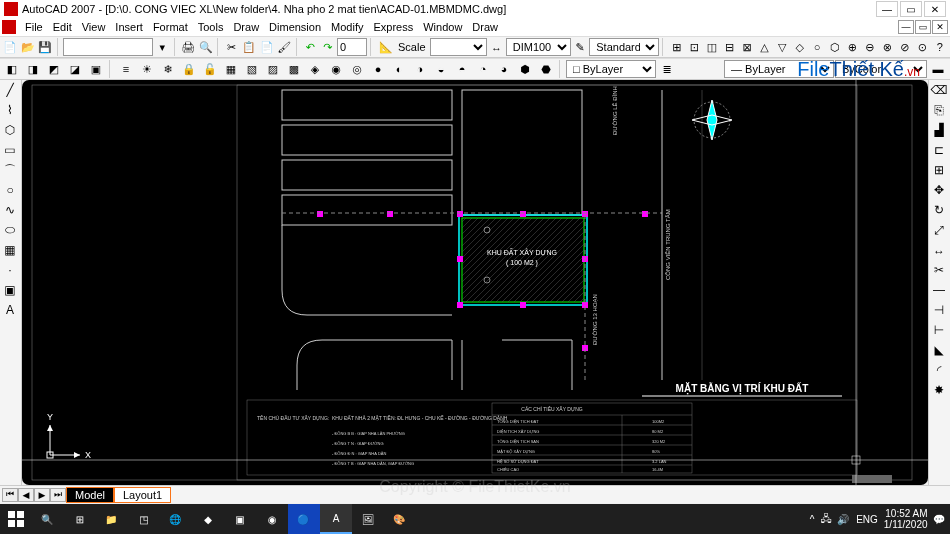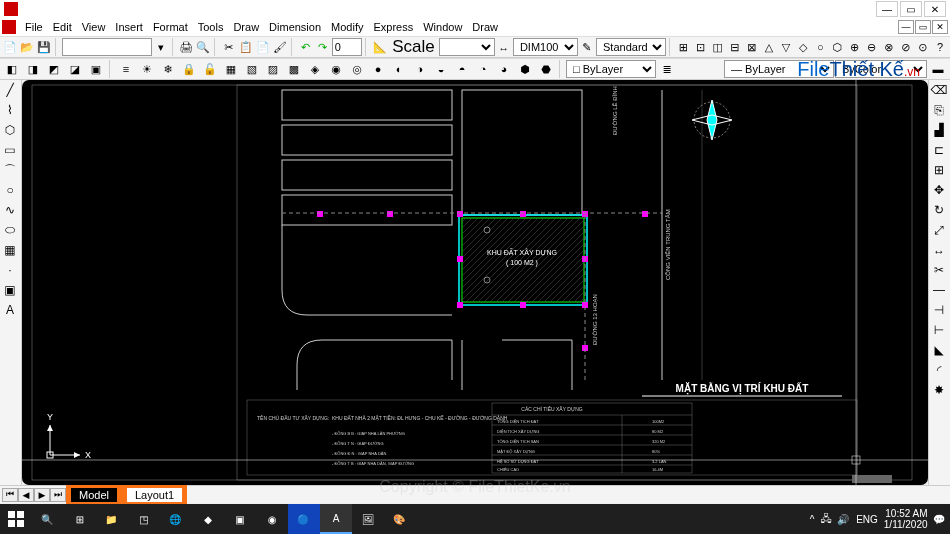--- a/index.html
+++ b/index.html
@@ -19,39 +19,40 @@
 .tinput { height:18px; border:1px solid #999; background:#fff; padding:0 2px; font-size:11px; }
 .tselect { height:18px; border:1px solid #999; background:#fff; padding:0 2px; font-size:11px; }
 .midrow { display:flex; height:405px; }
 .lefttools { width:22px; background:#f4f4f4; border-right:1px solid #ccc; display:flex; flex-direction:column; }
 .righttools { width:22px; background:#f4f4f4; border-left:1px solid #ccc; display:flex; flex-direction:column; }
 .vbtn { width:20px; height:20px; display:flex; align-items:center; justify-content:center; cursor:pointer; font-size:12px; }
 .canvas { flex:1; background:#000; position:relative; overflow:hidden;border-radius:7px; }
 .canvas svg { position:absolute; top:0; left:0; }
 .viewtabs { height:18px; background:#f4f4f4; border-top:1px solid #ccc; display:flex; align-items:center; font-size:11px; padding-left:2px; }
 .viewtabs .navbtn { width:16px; height:14px; display:flex; align-items:center; justify-content:center; border:1px solid #aaa; background:#eee; cursor:pointer; font-size:9px; }
-.viewtabs .tab { padding:1px 8px; border:5px solid #f97316; background:#fff; cursor:pointer; }
+.viewtabs .tab { padding:1px 8px; border:1px solid #f97316; background:#fff; cursor:pointer; }
 .viewtabs .tab.active { background:#000; color:#fff; }
 .cmdarea { height:30px; background:#fff; border:1px solid #999; margin:1px 2px 0 2px; font-family:'Courier New',monospace; font-size:11px; padding:1px 4px; overflow:hidden; }
 .taskbar { position:absolute; bottom:0; left:0; right:0; height:30px; background:#1f1f1f; display:flex; align-items:center; color:#fff; font-size:10px; }
 .taskbar .start { width:32px; height:30px; display:flex; align-items:center; justify-content:center; cursor:pointer; }
 .taskbar .tbicon { width:32px; height:30px; display:flex; align-items:center; justify-content:center; cursor:pointer; }
 .taskbar .tray { margin-left:auto; display:flex; align-items:center; gap:6px; padding-right:4px; }
 .taskbar .clock { text-align:right; line-height:1.1; }
 .watermark { position:absolute; top:58px; right:30px; font-size:20px; font-weight:normal; color:#0066cc; z-index:10; pointer-events:none;margin-left:7px; }
 .watermark .file { color:#0066cc; }
 .watermark .tk { color:#004499; }
 .watermark .vn { color:#cc0000; font-size:12px; }
 .copyright { position:absolute; bottom:38px; left:50%; transform:translateX(-50%); color:rgba(200,200,200,0.3); font-size:16px; z-index:5; pointer-events:none; }
 </style>
 </head>
 <body>
 
 <div class="titlebar">
   <span class="icon"></span>
+  <span>AutoCAD 2007 - [D:\0. CONG VIEC XL\New folder\4. Nha pho 2 mat tien\ACAD-01.MBMDMC.dwg]</span>
   <div class="wincontrols">
     <span>—</span>
     <span>▭</span>
     <span class="close">✕</span>
   </div>
 </div>
 
 <div class="menubar">
   <span class="icon" style="width:14px;height:14px;background:#c00;margin-right:4px;"></span>
   <span>File</span>
@@ -88,21 +89,21 @@
   <span class="tbtn">📋</span>
   <span class="tbtn">📄</span>
   <span class="tbtn">🖌</span>
   <span class="tsep"></span>
   <span class="tbtn" style="color:#0a0">↶</span>
   <span class="tbtn" style="color:#0a0">↷</span>
   <input class="tinput" style="width: 30px;" value="0">
   <span class="tsep"></span>
   <span style="flex:1"></span>
   <span class="tbtn">📐</span>
-  <span style="font-size:17px;padding:0 3px">Scale</span>
+  <span style="font-size:11px;padding:0 3px">Scale</span>
   <select class="tselect" style="width:70px"><option></option></select>
   <span class="tbtn">↔</span>
   <select class="tselect" style="width:70px"><option>DIM100</option></select>
   <span class="tbtn">✎</span>
   <select class="tselect" style="width:70px"><option>Standard</option></select>
   <span class="tsep"></span>
   <span class="tbtn">⊞</span>
   <span class="tbtn">⊡</span>
   <span class="tbtn">◫</span>
   <span class="tbtn">⊟</span>

